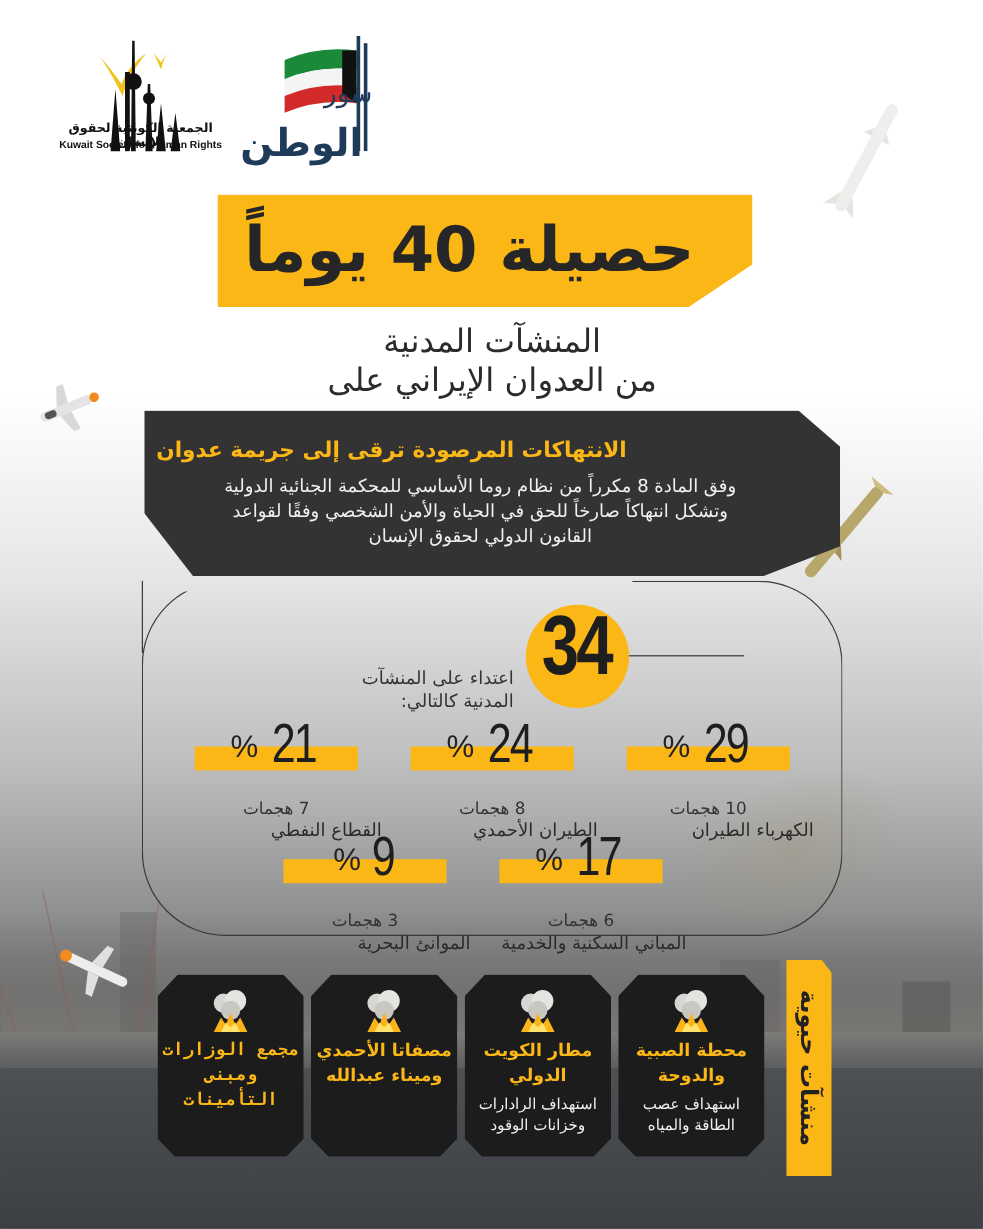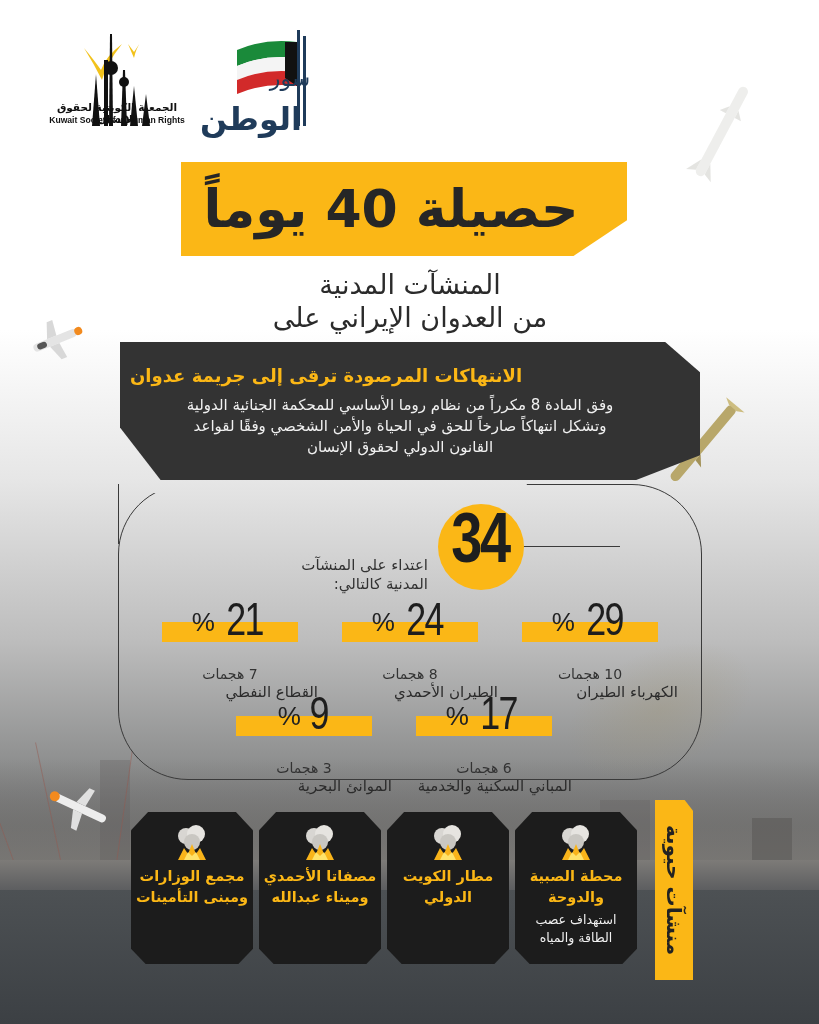--- a/index.html
+++ b/index.html
@@ -228,37 +228,41 @@
     <circle cx="12" cy="12" r="8" fill="#d8d6d2"></circle>
       <circle cx="22" cy="10" r="9" fill="#e6e4e0"></circle>
       <circle cx="18" cy="18" r="8" fill="#c9c7c2"></circle>
     <polygon points="4,36 10,24 14,30 18,20 22,30 26,24 32,36" fill="#f9b41a"></polygon>
     <polygon points="10,36 14,28 18,32 22,28 26,36" fill="#ffe36a"></polygon>
   </svg>
   <div class="title">
       <div>مطار الكويت</div>
       <div>الدولي</div>
     </div>
+  <div class="desc">
+      <div>استهداف الرادارات</div>
+      <div>وخزانات الوقود</div>
+    </div>
 </div>
 
 <div class="card" style="left:259px;top:812px;">
   <svg class="explosion" viewBox="0 0 36 38">
     <circle cx="12" cy="12" r="8" fill="#d8d6d2"></circle>
       <circle cx="22" cy="10" r="9" fill="#e6e4e0"></circle>
       <circle cx="18" cy="18" r="8" fill="#c9c7c2"></circle>
     <polygon points="4,36 10,24 14,30 18,20 22,30 26,24 32,36" fill="#f9b41a"></polygon>
     <polygon points="10,36 14,28 18,32 22,28 26,36" fill="#ffe36a"></polygon>
   </svg>
   <div class="title">
       <div>مصفاتا الأحمدي</div>
       <div>وميناء عبدالله</div>
     </div>
 </div>
 
-<div class="card" style="left:131px;top:812px;">
+<div class="card" style="left:131px;top:812px;font-family:Liberation Mono, monospace;">
   <svg class="explosion" viewBox="0 0 36 38">
     <circle cx="12" cy="12" r="8" fill="#d8d6d2"></circle>
       <circle cx="22" cy="10" r="9" fill="#e6e4e0"></circle>
       <circle cx="18" cy="18" r="8" fill="#c9c7c2"></circle>
     <polygon points="4,36 10,24 14,30 18,20 22,30 26,24 32,36" fill="#f9b41a"></polygon>
     <polygon points="10,36 14,28 18,32 22,28 26,36" fill="#ffe36a"></polygon>
   </svg>
   <div class="title">
       <div>مجمع الوزارات</div>
       <div>ومبنى التأمينات</div>

